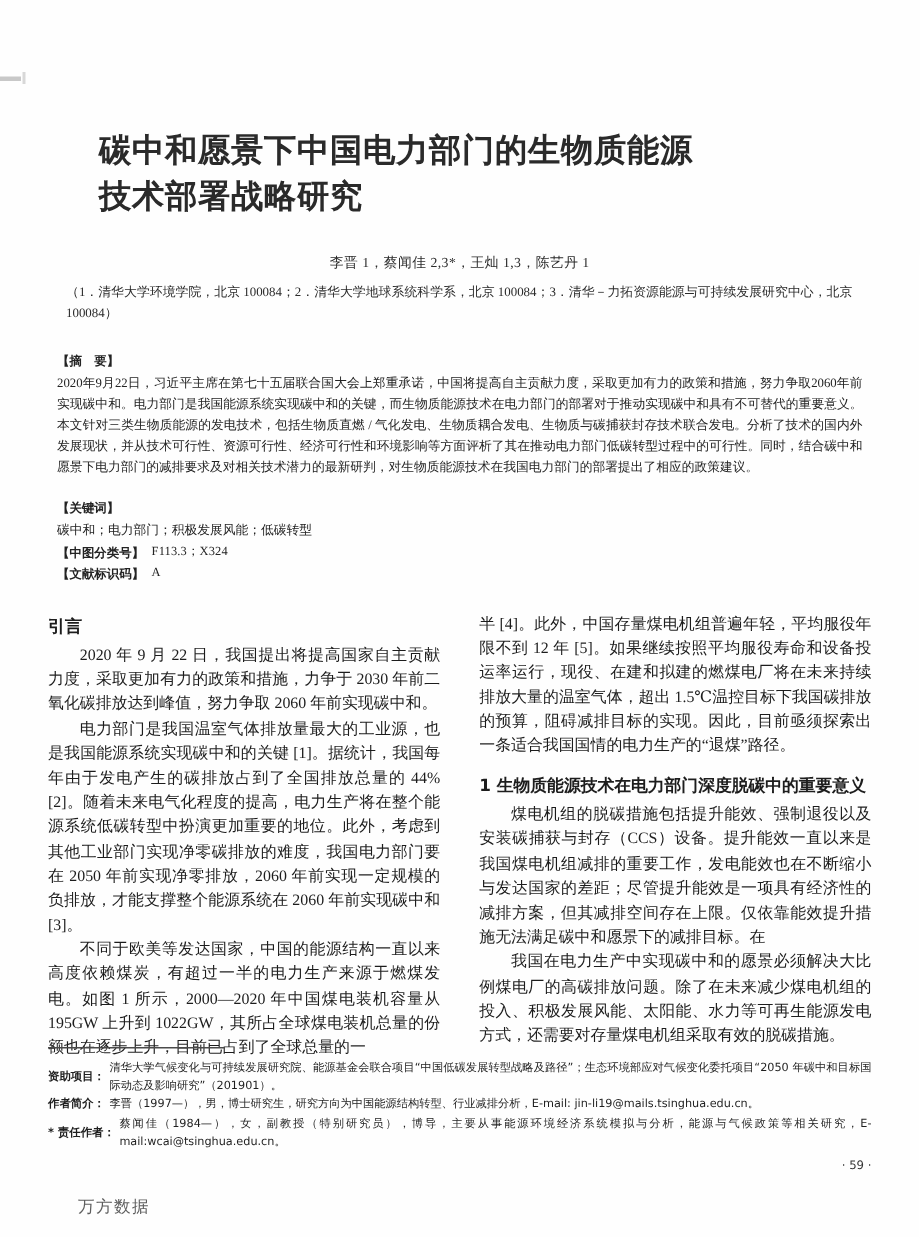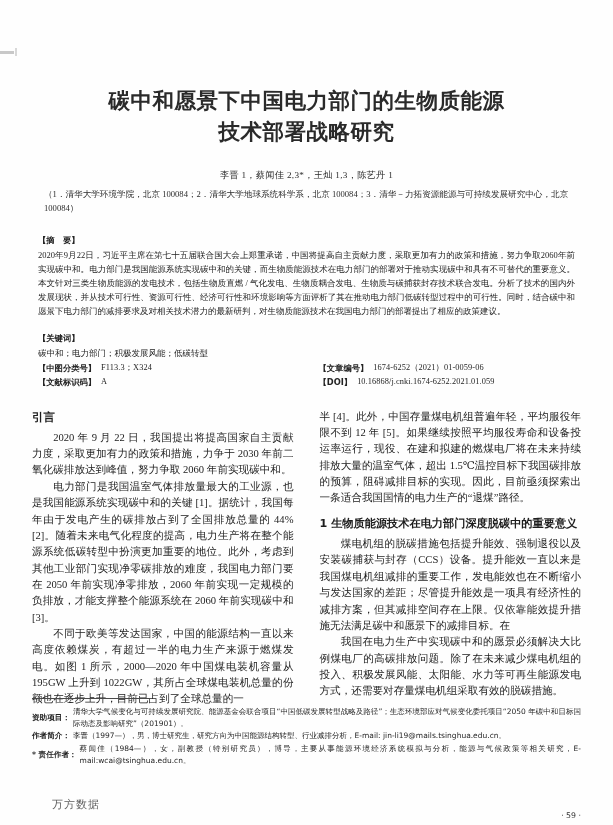--- a/index.html
+++ b/index.html
@@ -33,21 +33,20 @@
     top: 48px;
     width: 2px;
     height: 8px;
     background: #d8d8d8;
   }
 
   
   .title-block {
     padding: 0 66px;
     margin-top: 86px;
-    text-align: center;
   }
   .article-title {
     font-family: "DejaVu Sans", "Liberation Sans", sans-serif;
     font-weight: bold;
     font-size: 21.5px;
     line-height: 1.42;
     color: #2a2a2a;
     letter-spacing: 0.5px;
   }
 
@@ -184,21 +183,21 @@
     text-align: justify;
     text-justify: inter-ideograph;
     font-family: "DejaVu Sans", "Liberation Sans", sans-serif;
     font-size: 7.5px;
   }
 
   
   .page-number {
     position: absolute;
     right: 32px;
-    top: 811px;
+    top: 772px;
     font-family: "DejaVu Sans", "Liberation Sans", sans-serif;
     font-size: 7.8px;
     color: #333;
   }
   .watermark {
     position: absolute;
     left: 52px;
     top: 797px;
     font-family: "DejaVu Sans", "Liberation Sans", sans-serif;
     font-size: 11px;
@@ -240,30 +239,20 @@
       <div class="meta-col">
         <div class="meta-inline">
           <span class="meta-label">【中图分类号】</span>
           <span class="meta-value">F113.3；X324</span>
         </div>
         <div class="meta-inline">
           <span class="meta-label">【文献标识码】</span>
           <span class="meta-value">A</span>
         </div>
       </div>
-      <div class="meta-col right">
-        <div class="meta-inline">
-          <span class="meta-label">【文章编号】</span>
-          <span class="meta-value">1674-6252（2021）01-0059-06</span>
-        </div>
-        <div class="meta-inline">
-          <span class="meta-label">【DOI】</span>
-          <span class="meta-value">10.16868/j.cnki.1674-6252.2021.01.059</span>
-        </div>
-      </div>
     </div>
   </div>
 
   <div class="body-cols">
 
     <div class="col col-left">
       <div class="section-head">引言</div>
       <p class="para">2020 年 9 月 22 日，我国提出将提高国家自主贡献力度，采取更加有力的政策和措施，力争于 2030 年前二氧化碳排放达到峰值，努力争取 2060 年前实现碳中和。</p>
       <p class="para">电力部门是我国温室气体排放量最大的工业源，也是我国能源系统实现碳中和的关键 [1]。据统计，我国每年由于发电产生的碳排放占到了全国排放总量的 44%[2]。随着未来电气化程度的提高，电力生产将在整个能源系统低碳转型中扮演更加重要的地位。此外，考虑到其他工业部门实现净零碳排放的难度，我国电力部门要在 2050 年前实现净零排放，2060 年前实现一定规模的负排放，才能支撑整个能源系统在 2060 年前实现碳中和 [3]。</p>
       <p class="para">不同于欧美等发达国家，中国的能源结构一直以来高度依赖煤炭，有超过一半的电力生产来源于燃煤发电。如图 1 所示，2000—2020 年中国煤电装机容量从 195GW 上升到 1022GW，其所占全球煤电装机总量的份额也在逐步上升，目前已占到了全球总量的一</p>

